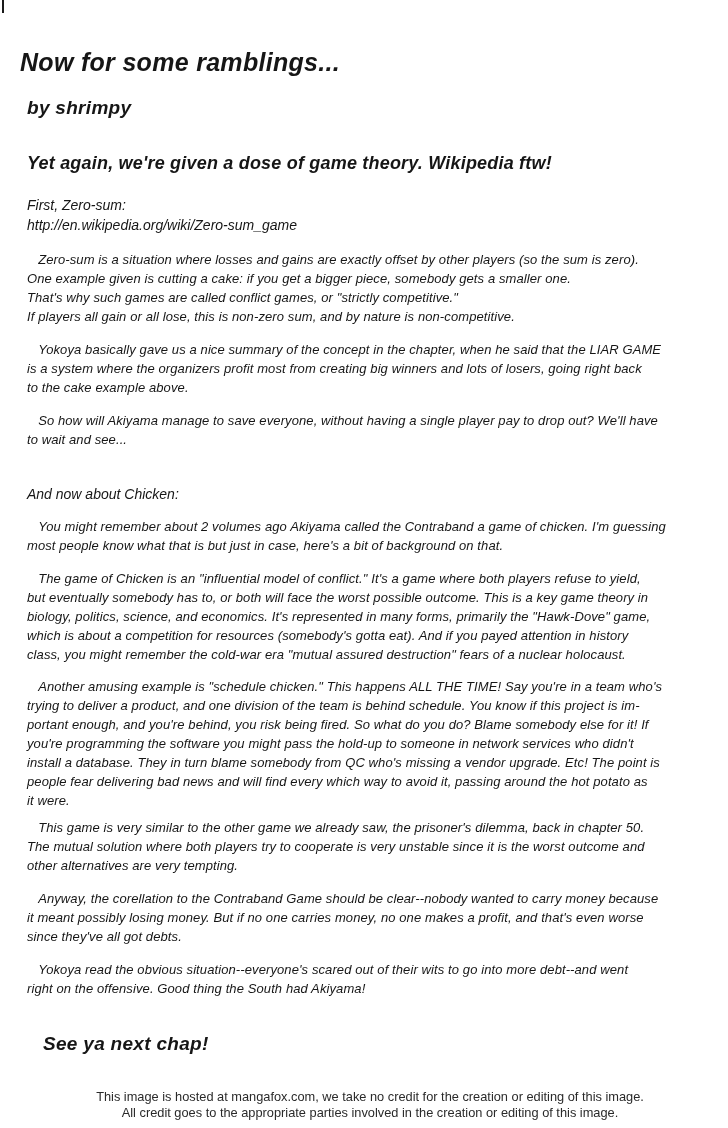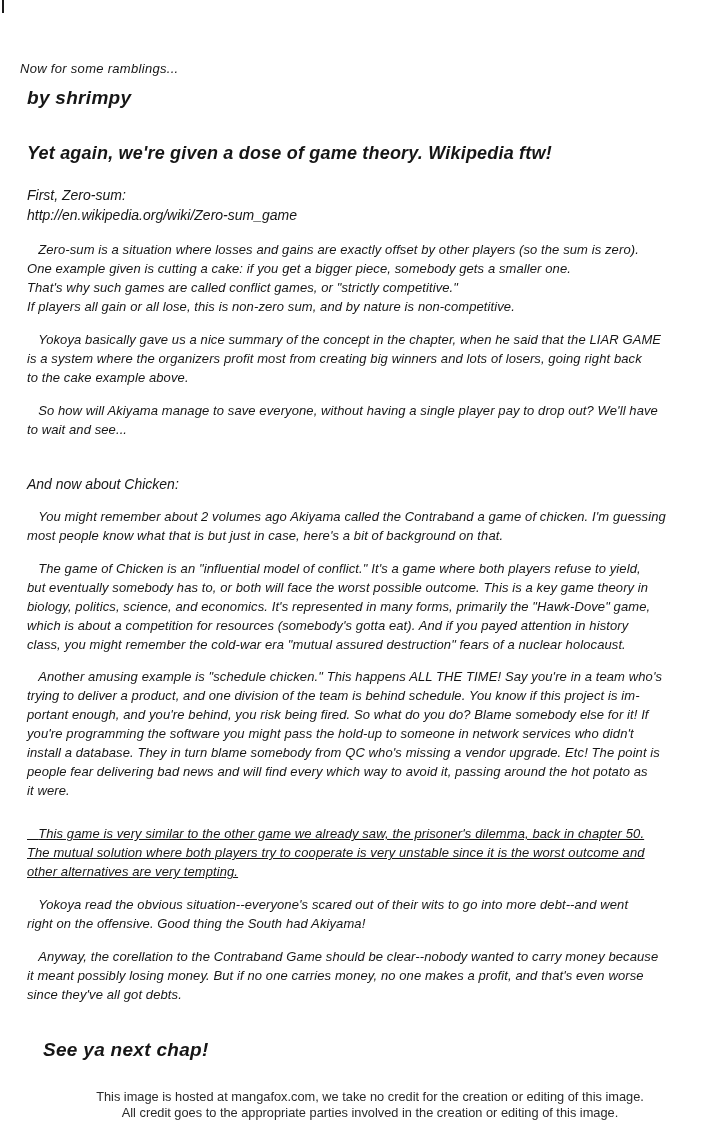--- a/index.html
+++ b/index.html
@@ -21,28 +21,28 @@
     top: 0;
     width: 2px;
     height: 13px;
     background: #1a1a1a;
   }
   .page {
     padding: 45px 24px 0 27px;
   }
   .comic { font-style: italic; }
   .title {
-    margin: 11px 0 0 -7px;
-    font-size: 13px;
+    margin: 4px 0 0 -7px;
+    font-size: 25px;
     line-height: 26px;
-    font-weight: normal;
+    font-weight: bold;
     letter-spacing: 0.3px;
   }
   .byline {
-    margin-top: 3px;
+    margin-top: 20px;
     padding-left: 0px;
     font-size: 19px;
     line-height: 26px;
     font-weight: bold;
     letter-spacing: 0.3px;
   }
   .intro {
     margin: 30px 0 16px 0;
     font-size: 18px;
     line-height: 25px;
@@ -63,21 +63,21 @@
   }
   .para {
     margin: 14px 0 0 0;
     font-size: 13px;
     line-height: 19px;
     white-space: pre-wrap;
     letter-spacing: 0.1px;
   }
   .para.mt16 { margin-top: 16px; }
   .para.mt13 { margin-top: 13px; }
-  .para.mt8  { margin-top: 24px; text-decoration: underline; }
+  .para.mt8  { margin-top: 8px; }
   .closing {
     margin: 32px 0 0 16px;
     font-size: 19px;
     line-height: 27px;
     font-weight: bold;
     letter-spacing: 0.3px;
   }
   .footer {
     position: absolute;
     top: 1089px;
@@ -127,25 +127,25 @@
     <p class="para comic mt13">   Another amusing example is "schedule chicken." This happens ALL THE TIME! Say you're in a team who's
 trying to deliver a product, and one division of the team is behind schedule. You know if this project is im-
 portant enough, and you're behind, you risk being fired. So what do you do? Blame somebody else for it! If
 you're programming the software you might pass the hold-up to someone in network services who didn't
 install a database. They in turn blame somebody from QC who's missing a vendor upgrade. Etc! The point is
 people fear delivering bad news and will find every which way to avoid it, passing around the hot potato as
 it were.</p>
     <p class="para comic mt8">   This game is very similar to the other game we already saw, the prisoner's dilemma, back in chapter 50.
 The mutual solution where both players try to cooperate is very unstable since it is the worst outcome and
 other alternatives are very tempting.</p>
-    <p class="para comic">   Yokoya read the obvious situation--everyone's scared out of their wits to go into more debt--and went
-right on the offensive. Good thing the South had Akiyama!</p>
     <p class="para comic">   Anyway, the corellation to the Contraband Game should be clear--nobody wanted to carry money because
 it meant possibly losing money. But if no one carries money, no one makes a profit, and that's even worse
 since they've all got debts.</p>
+    <p class="para comic">   Yokoya read the obvious situation--everyone's scared out of their wits to go into more debt--and went
+right on the offensive. Good thing the South had Akiyama!</p>
   </div>
 
   <div class="closing comic">See ya next chap!</div>
 
 </div>
 
 <div class="footer">
   <div>This image is hosted at mangafox.com, we take no credit for the creation or editing of this image.</div>
   <div>All credit goes to the appropriate parties involved in the creation or editing of this image.</div>
 </div>

